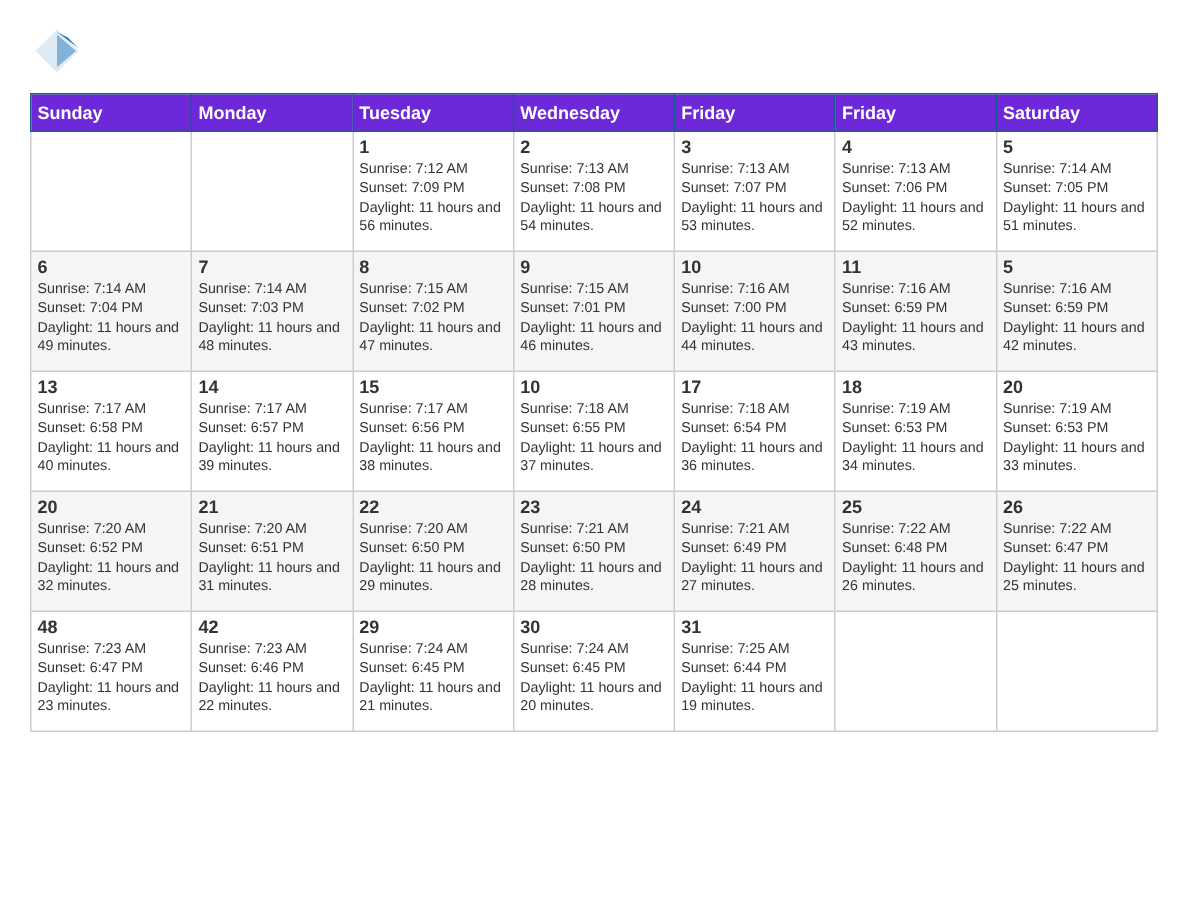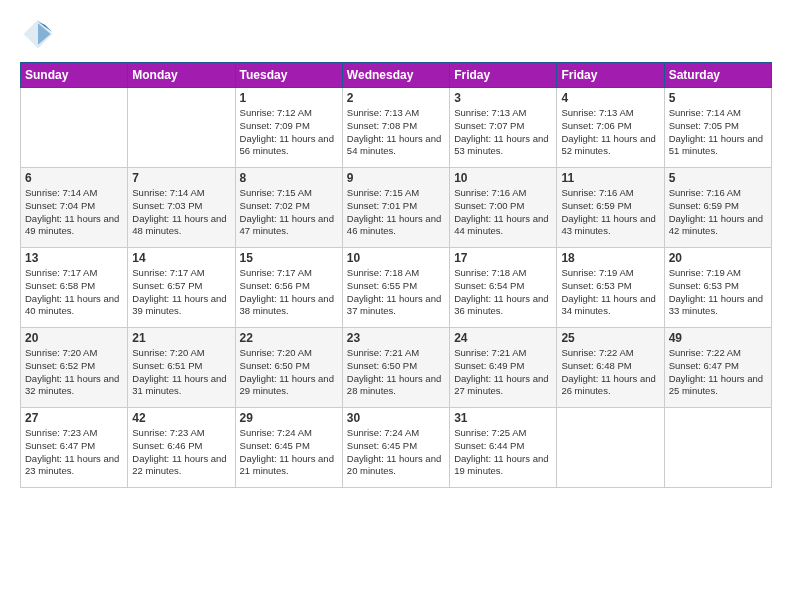--- a/index.html
+++ b/index.html
@@ -55,21 +55,21 @@
     }
     .location {
       font-size: 16px;
       color: #555;
     }
     .calendar {
       width: 100%;
       border-collapse: collapse;
     }
     .calendar th {
-      background: #a21caf;
+      background: #6d28d9;
       color: #fff;
       font-size: 12px;
       font-weight: bold;
       padding: 5px 4px;
       text-align: left;
       border: 1px solid #1a5a90;
     }
     .calendar td {
       width: calc(100% / 7);
       vertical-align: top;
@@ -235,27 +235,27 @@
           </td>
           <td>
             <span class="day-num">24</span>
             <div class="day-info">Sunrise: 7:21 AM<br>Sunset: 6:49 PM<br>Daylight: 11 hours and 27 minutes.</div>
           </td>
           <td>
             <span class="day-num">25</span>
             <div class="day-info">Sunrise: 7:22 AM<br>Sunset: 6:48 PM<br>Daylight: 11 hours and 26 minutes.</div>
           </td>
           <td>
-            <span class="day-num">49</span>
+            <span class="day-num">26</span>
             <div class="day-info">Sunrise: 7:22 AM<br>Sunset: 6:47 PM<br>Daylight: 11 hours and 25 minutes.</div>
           </td>
         </tr>
         <tr>
           <td>
-            <span class="day-num">27</span>
+            <span class="day-num">48</span>
             <div class="day-info">Sunrise: 7:23 AM<br>Sunset: 6:47 PM<br>Daylight: 11 hours and 23 minutes.</div>
           </td>
           <td>
             <span class="day-num">42</span>
             <div class="day-info">Sunrise: 7:23 AM<br>Sunset: 6:46 PM<br>Daylight: 11 hours and 22 minutes.</div>
           </td>
           <td>
             <span class="day-num">29</span>
             <div class="day-info">Sunrise: 7:24 AM<br>Sunset: 6:45 PM<br>Daylight: 11 hours and 21 minutes.</div>
           </td>

